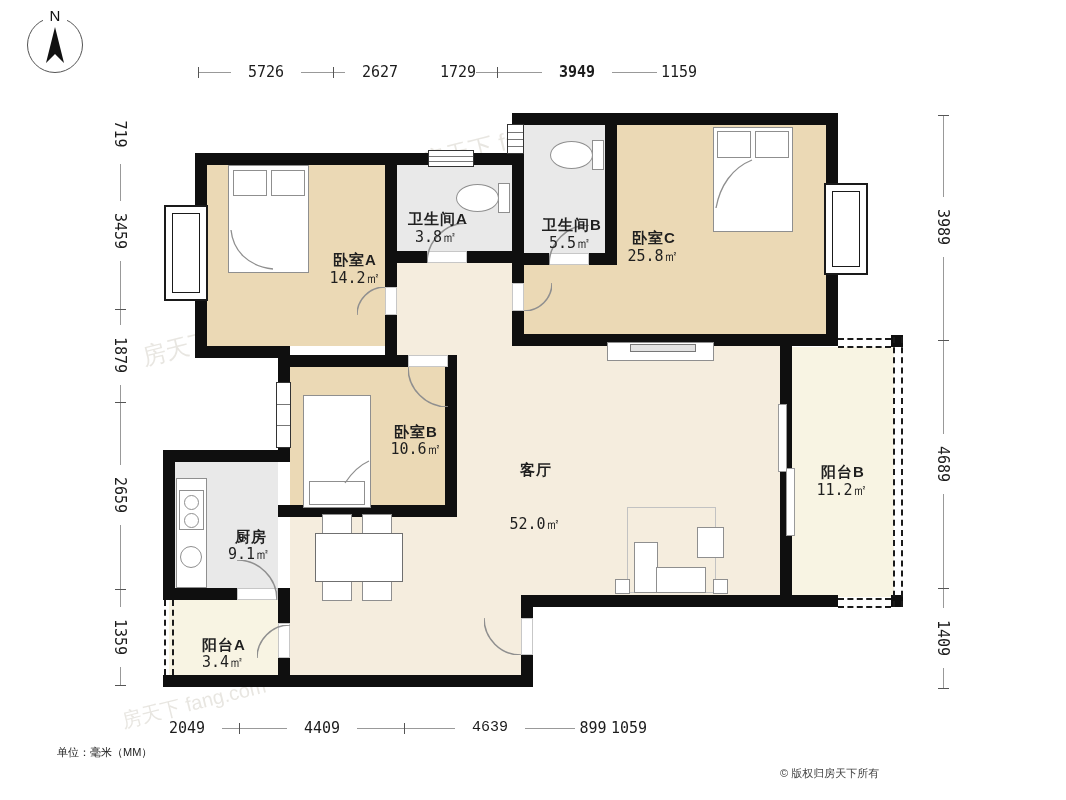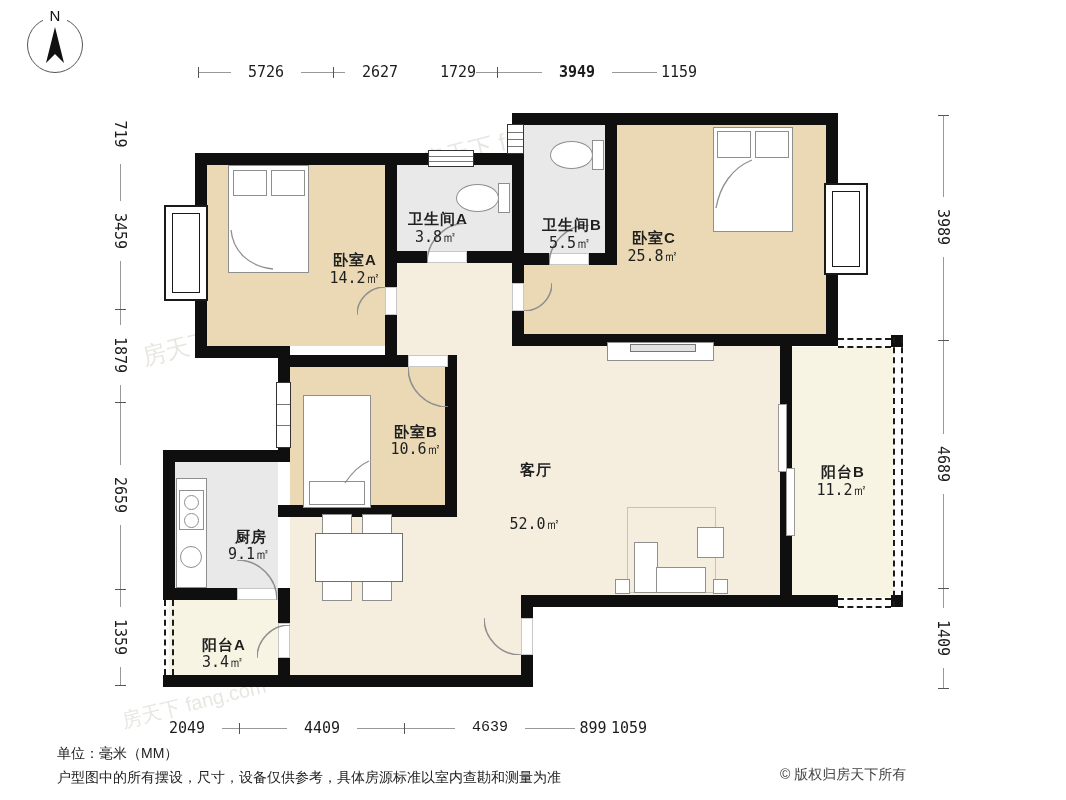--- a/index.html
+++ b/index.html
@@ -24,21 +24,21 @@
             color:#1f1f1f;letter-spacing:1px;}
   .roomarea{position:absolute;width:130px;text-align:center;font-size:15px;color:#1f1f1f;
             font-family:"DejaVu Sans Mono","Liberation Mono",monospace;}
   .winline{position:absolute;background:#777;}
   .dash-v{position:absolute;width:0;border-left:2px dashed #1a1a1a;}
   .dash-h{position:absolute;height:0;border-top:2px dashed #1a1a1a;}
   .circle{position:absolute;border:1.5px solid #8f8f8f;border-radius:50%;background:#fff;box-sizing:border-box;}
   .oval{position:absolute;border:1.5px solid #8f8f8f;border-radius:50%;background:#fff;box-sizing:border-box;}
   .wm{position:absolute;color:rgba(150,140,118,0.22);font-size:24px;white-space:nowrap;
       transform:rotate(-14deg);pointer-events:none;}
-  .footer-text{position:absolute;font-size:14px;color:#222;}
+  .footer-text{position:absolute;font-size:11px;color:#222;}
 </style>
 </head>
 <body>
 
 <div id="canvas">
 
   <div class="abs" style="left:20px;top:5px;width:75px;height:75px;">
     <div class="abs" style="left:7px;top:12px;width:56px;height:56px;border:1.5px solid #555;border-radius:50%;"></div>
     <svg class="abs" style="left:23px;top:22px;" width="24" height="40" viewBox="0 0 24 40">
       <polygon points="12,0 21,36 12,27 3,36" fill="#111"></polygon>
@@ -273,16 +273,15 @@
   <div class="roomname" style="left:186px;top:528px;">厨房</div>
   <div class="roomarea" style="left:184px;top:545px;">9.1㎡</div>
 
   <div class="roomname" style="left:159px;top:636px;">阳台A</div>
   <div class="roomarea" style="left:158px;top:653px;">3.4㎡</div>
 
   <div class="roomname" style="left:778px;top:463px;">阳台B</div>
   <div class="roomarea" style="left:777px;top:481px;">11.2㎡</div>
 
   <div class="footer-text" style="left:57px;top:745px;">单位：毫米（MM）</div>
-  <div class="footer-text" style="left:57px;top:769px;">户型图中的所有摆设，尺寸，设备仅供参考，具体房源标准以室内查勘和测量为准</div>
   <div class="footer-text" style="left:780px;top:766px;color:#444;">© 版权归房天下所有</div>
 
 </div>
 
 </body></html>

